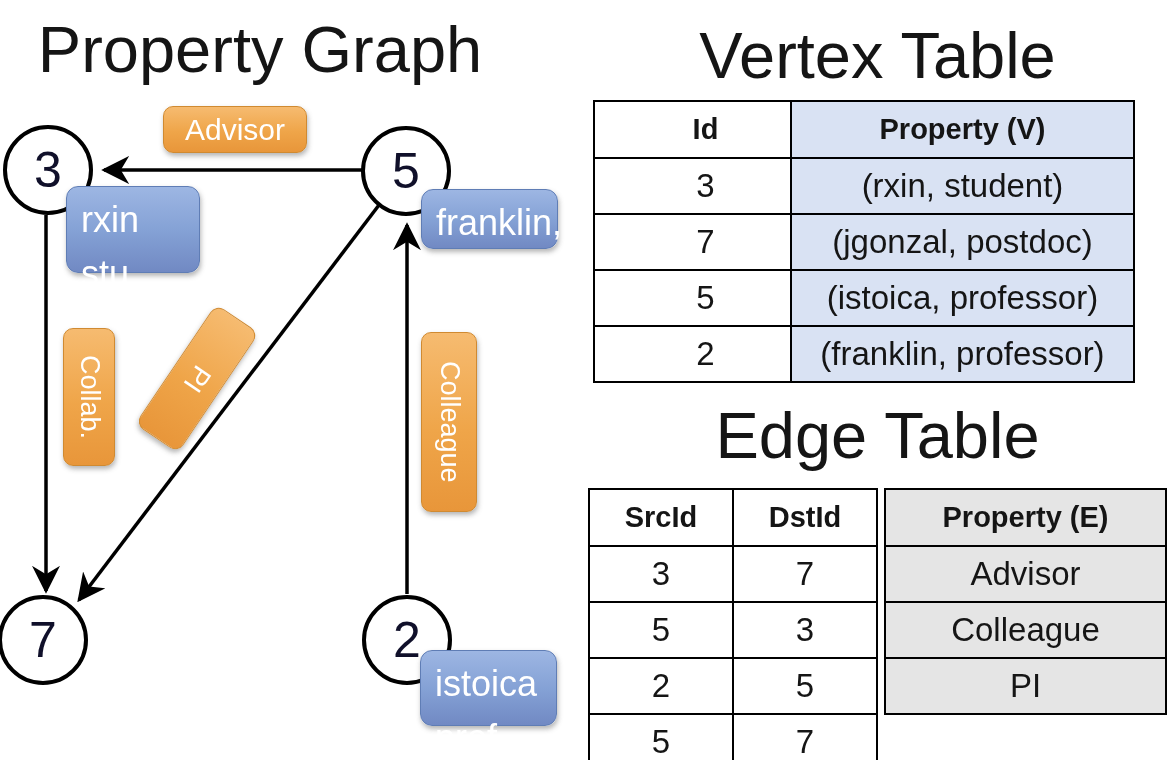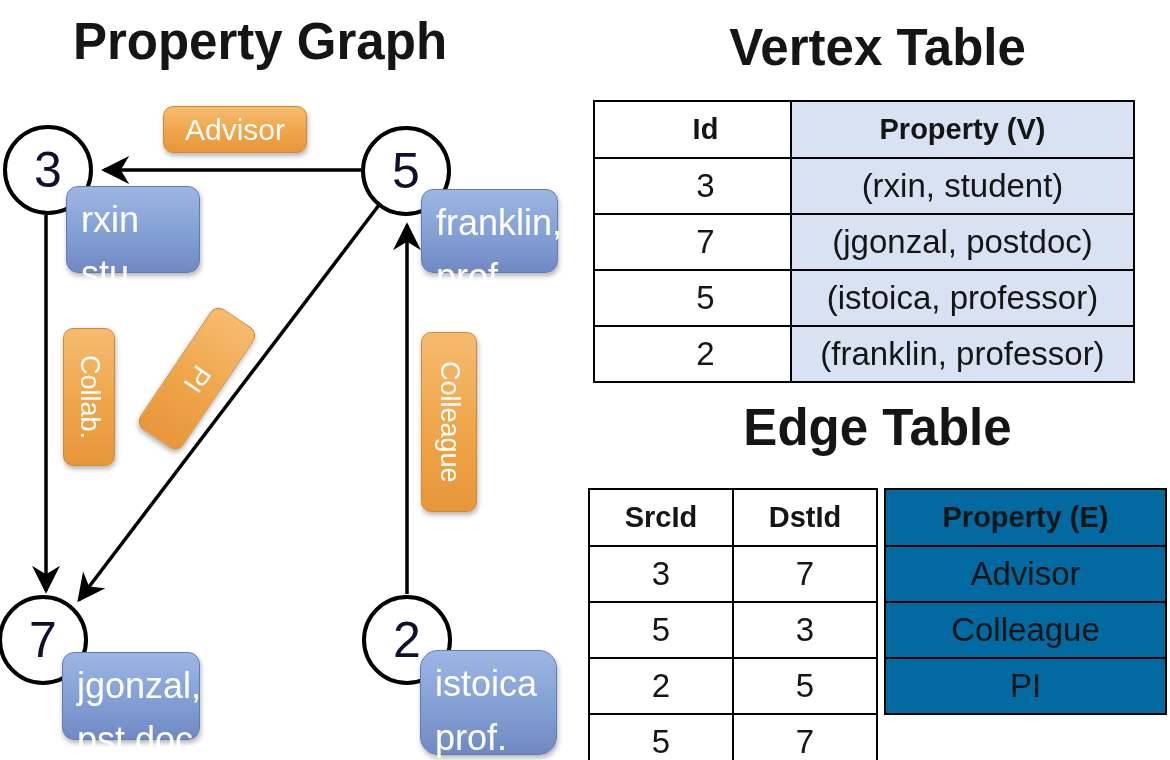--- a/index.html
+++ b/index.html
@@ -2,21 +2,21 @@
 <html><head>
 <meta charset="utf-8">
 <style>
   html,body{margin:0;padding:0;background:#fff;}
   .canvas{
     position:relative;width:1170px;height:760px;background:#ffffff;
     font-family:"Liberation Sans", sans-serif;overflow:hidden;color:#111;
   }
   
   .big-title{
-    position:absolute;text-align:center;font-size:51px;font-weight:700;
+    position:absolute;text-align:center;font-size:65px;font-weight:400;
     letter-spacing:0px;color:#151515;white-space:nowrap;
   }
   
   .edge-svg{position:absolute;left:0;top:0;z-index:1;}
   .node{
     position:absolute;width:90px;height:90px;border-radius:50%;
     background:#fff;border:4px solid #000;box-sizing:border-box;z-index:2;
     display:flex;align-items:center;justify-content:center;
   }
   .node span{font-size:50px;font-weight:300;color:#10102a;line-height:1;}
@@ -42,21 +42,21 @@
     position:absolute;border-collapse:collapse;table-layout:fixed;
     border:1px solid #000;background:#fff;
   }
   table.tbl td{
     border:2.5px solid #000;text-align:center;vertical-align:middle;
     height:54px;font-size:33px;font-weight:300;padding:0;color:#151515;
     overflow:hidden;white-space:nowrap;
   }
   table.tbl tr.hdr td{height:55px;font-size:29px;font-weight:bold;}
   table.tbl.vt-prop td{background:#d9e2f3;}
-  table.tbl.et-prop td{background:#0369a1;}
+  table.tbl.et-prop td{background:#e5e5e5;}
 </style>
 </head>
 <body>
 
 <div class="canvas">
 
   <div class="big-title" style="left:0;top:12px;width:520px;">Property Graph</div>
 
   <svg class="edge-svg" width="585" height="760" viewBox="0 0 585 760">
     <defs>
@@ -85,29 +85,25 @@
 
   <div class="edge-label horiz" style="left:163px;top:106px;width:144px;height:47px;">Advisor</div>
   <div class="edge-label vert" style="left:63px;top:328px;width:52px;height:138px;">Collab.</div>
   <div class="edge-label vert" style="left:421px;top:332px;width:56px;height:180px;">Colleague</div>
   <div class="edge-label vert" style="left:171px;top:306px;width:52px;height:145px;transform:rotate(34deg);">PI</div>
 
   <div class="prop-box" style="left:66px;top:186px;width:134px;height:87px;">
     <span>rxin</span>
     <span>stu.</span>
   </div>
-  <div class="prop-box" style="left:421px;top:189px;width:137px;height:84px;">
+  <div class="prop-box" style="left:421px;top:189px;width:137px;height:60px;">
     <span>franklin,</span>
     <span>prof.</span>
   </div>
-  <div class="prop-box" style="left:62px;top:652px;width:138px;height:88px;">
-    <span>jgonzal,</span>
-    <span>pst.doc.</span>
-  </div>
-  <div class="prop-box" style="left:420px;top:650px;width:137px;height:105px;border-radius:18px;">
+  <div class="prop-box" style="left:420px;top:650px;width:137px;height:76px;">
     <span>istoica</span>
     <span>prof.</span>
   </div>
 
   <div class="big-title" style="left:585px;top:18px;width:585px;">Vertex Table</div>
 
   <table class="tbl vt-id" style="left:593px;top:100px;width:225px;">
     <tbody>
         <tr class="hdr">
           <td>Id</td>

